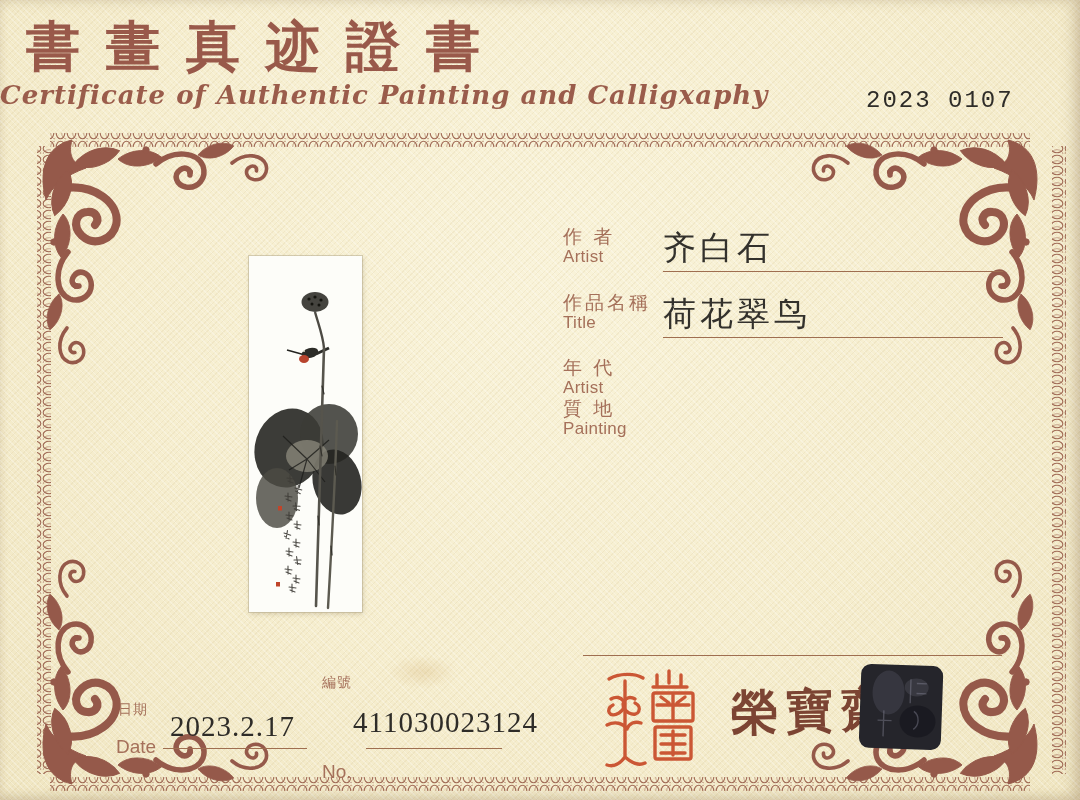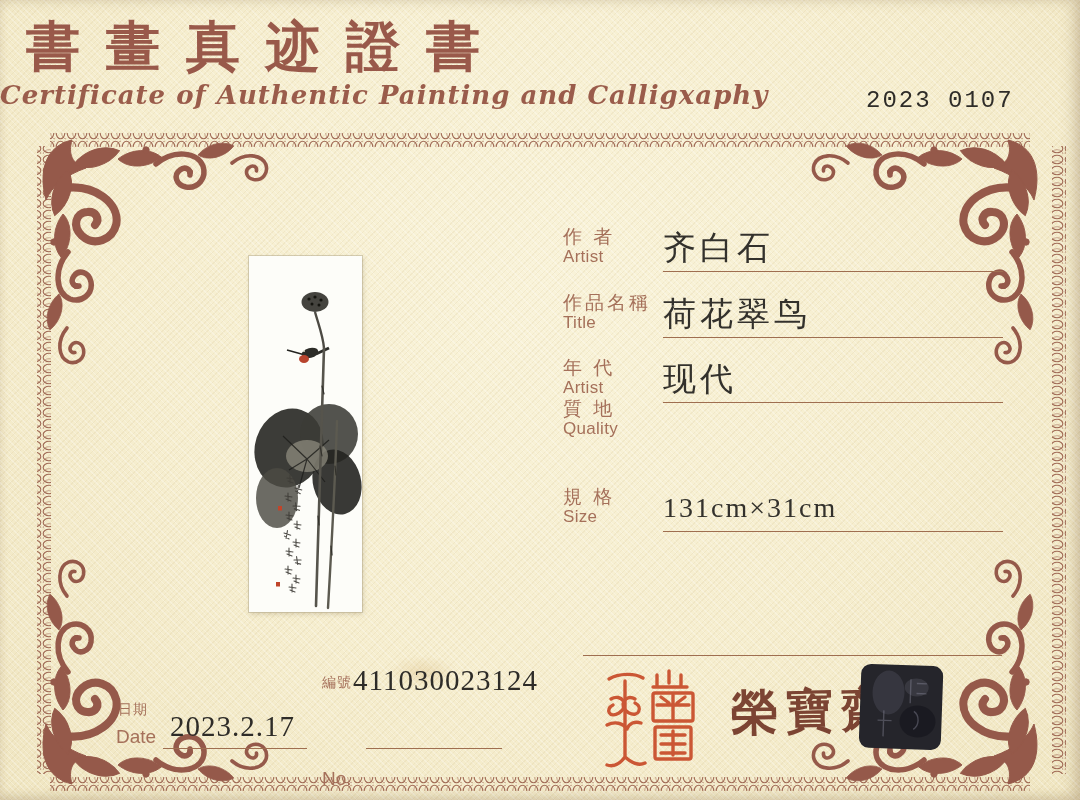--- a/index.html
+++ b/index.html
@@ -36,21 +36,21 @@
   .flabel-en{position:absolute;left:0;top:27px;color:#a5705a;font-size:17px;letter-spacing:.3px;}
   .fvalue{
     position:absolute;left:100px;right:0;bottom:0;height:44px;
     border-bottom:1px solid #9f6e50;
     font-family:"Liberation Serif", serif;font-size:33px;color:#33312c;
     letter-spacing:4px;line-height:42px;white-space:nowrap;
   }
   .fvalue.serifnum{font-size:28px;letter-spacing:2px;}
   .extra-line{position:absolute;left:583px;top:655px;width:419px;border-top:1px solid #9f6e50;}
   .b-label-cn{position:absolute;color:#a5705a;font-size:14px;letter-spacing:1px;}
-  .b-label-en{position:absolute;color:#a5705a;font-size:19px;}
+  .b-label-en{position:absolute;color:#a5705a;font-size:19px;margin-top:10px;}
   .b-value{position:absolute;font-family:"Liberation Serif", serif;font-size:29px;color:#2e2c28;letter-spacing:1px;text-align:right;}
   .b-line{position:absolute;border-top:1px solid #9f6e50;}
   .seal-red{position:absolute;left:595px;top:665px;}
   .signature{
     position:absolute;left:731px;top:680px;
     font-family:"DejaVu Serif", serif;font-weight:bold;font-size:47px;color:#7c4433;
     letter-spacing:8px;transform:rotate(-1.5deg);
   }
   .seal-dark{position:absolute;left:858px;top:663px;transform:rotate(2deg);}
   .stain{
@@ -178,30 +178,24 @@
     <div class="fvalue">荷花翠鸟</div>
   </div>
   <div class="field" style="top:220px">
     <div class="flabel-cn">作 者</div>
     <div class="flabel-en">Artist</div>
     <div class="fvalue">齐白石</div>
   </div>
   <div class="field" style="top:351px">
     <div class="flabel-cn">年 代</div>
     <div class="flabel-en">Artist</div>
-    <div class="fvalue">现代</div>
   </div>
   <div class="field" style="top:392px">
     <div class="flabel-cn">質 地</div>
-    <div class="flabel-en">Quality</div>
-  </div>
-  <div class="field" style="top:480px">
-    <div class="flabel-cn">規 格</div>
-    <div class="flabel-en">Size</div>
-    <div class="fvalue serifnum">131cm×31cm</div>
+    <div class="flabel-en">Painting</div>
   </div>
   <div class="extra-line"></div>
 
   <div class="stain"></div>
 
   <svg class="seal-red" width="112" height="110" viewBox="0 0 112 110">
     <g fill="none" stroke="#c84b28" stroke-width="3.4" stroke-linecap="round" opacity="0.92">
       <path d="M14,14 C24,8 40,8 48,13"></path>
       <path d="M30,16 L30,92 M30,92 C24,100 18,102 12,100 M30,92 C38,99 44,101 50,98"></path>
       <path d="M16,34 C26,28 36,40 24,48 C14,54 10,44 18,40"></path>
@@ -227,17 +221,17 @@
       <path d="M56,48 C62,52 62,62 56,66"></path>
     </g>
   </svg>
 
   <div class="b-label-cn" style="left:118px;top:701px">日期</div>
   <div class="b-label-en" style="left:116px;top:726px">Date</div>
   <div class="b-value" style="left:170px;top:710px">2023.2.17</div>
   <div class="b-line" style="left:163px;top:748px;width:144px"></div>
 
   <div class="b-label-cn" style="left:322px;top:674px">編號</div>
-  <div class="b-label-en" style="left:322px;top:768px">No.</div>
-  <div class="b-value" style="left:353px;top:664px">411030023124</div>
+  <div class="b-label-en" style="left:322px;top:751px">No.</div>
+  <div class="b-value" style="left:353px;top:706px">411030023124</div>
   <div class="b-line" style="left:366px;top:748px;width:136px"></div>
 
 </div>
 
 </body></html>

